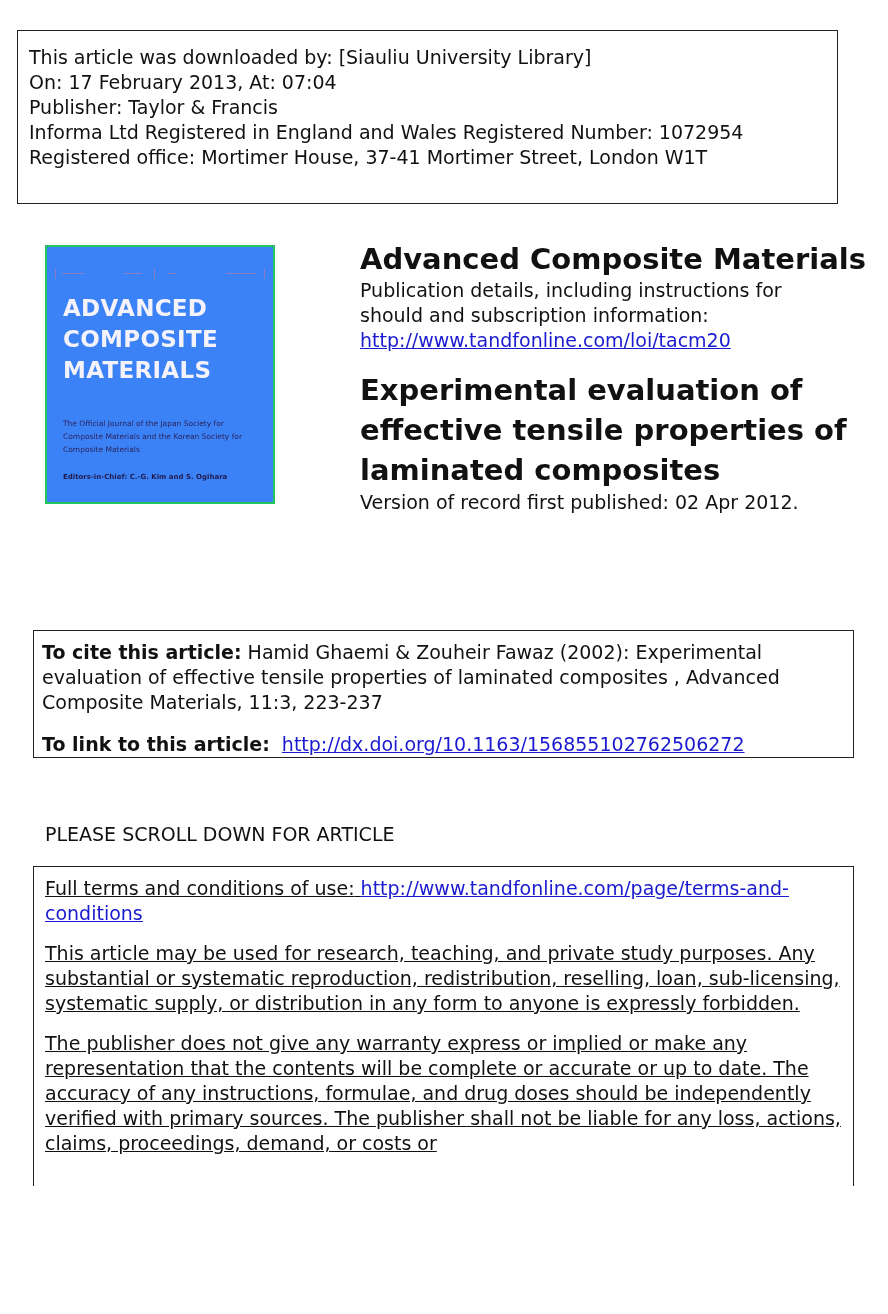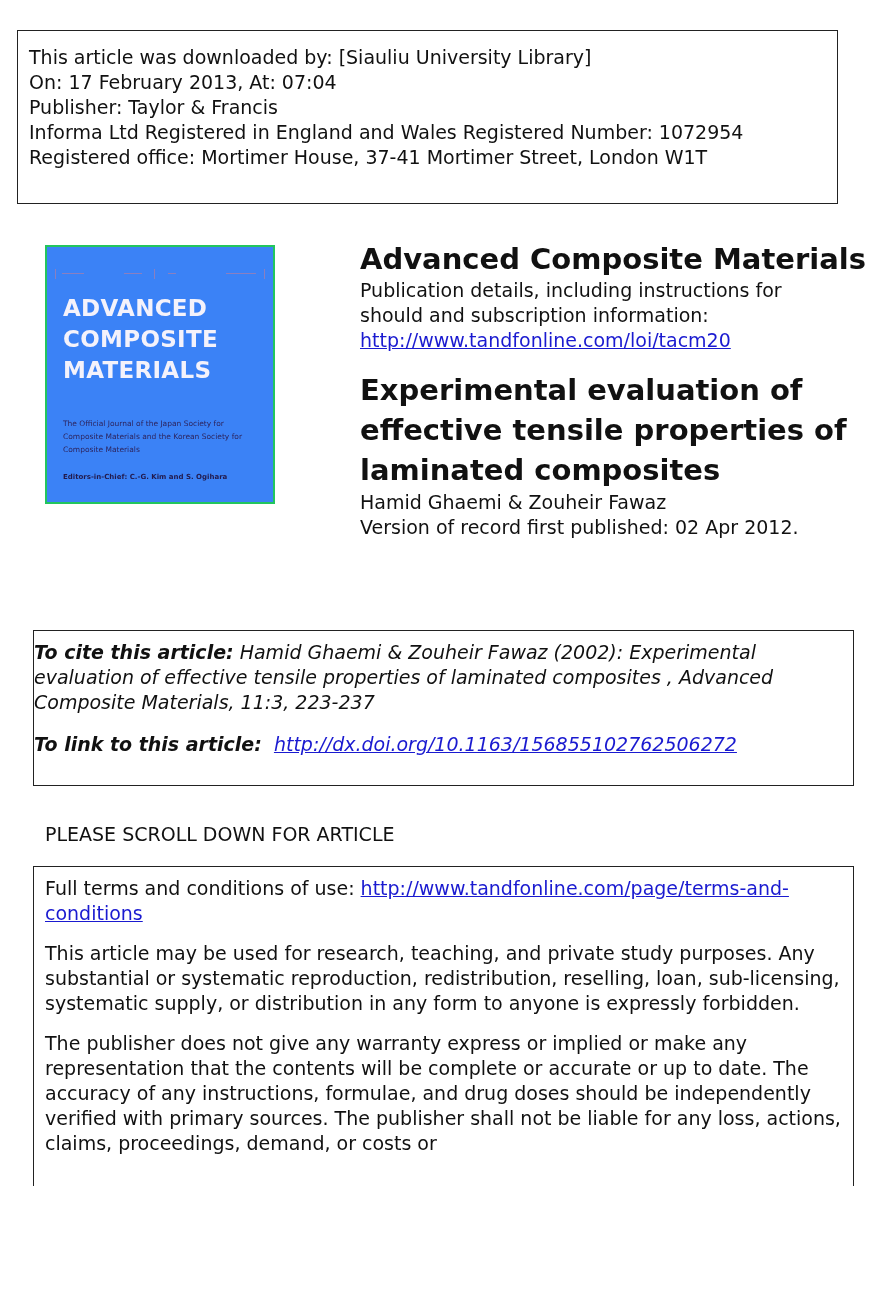--- a/index.html
+++ b/index.html
@@ -17,26 +17,26 @@
   #cover .ceditors { position:absolute; left:16px; top:218px; font-size:7px; font-weight:bold; color:#221a4d;margin-top:8px; }
   #cover .clogo { position:absolute; left:86px; top:296px; width:12px; height:12px; border:1px solid #9c93cc; border-radius:50%; }
   #cover .clogotext { position:absolute; left:102px; top:297px; width:40px; height:3px; background:#8f86c4; }
   #cover .clogotext2 { position:absolute; left:102px; top:303px; width:30px; height:2px; background:#8279ba; }
   #journal { position:absolute; left:360px; top:240px; width:490px; }
   #journal .jtitle { font-size:29px; font-weight:bold; line-height:38px; white-space:nowrap; }
   #journal .jdesc { font-size:19px; line-height:25px; }
   #article { position:absolute; left:360px; top:370px; width:490px; }
   #article .atitle { font-size:29px; font-weight:bold; line-height:40px; }
   #article .ameta { font-size:19px; line-height:25px; white-space:nowrap; }
-  #cite-box { left:33px; top:630px; width:821px; height:156px; padding:9px 0;font-style:italic; }
+  #cite-box { left:33px; top:630px; width:821px; height:128px; padding:9px 8px; }
   #cite-box .cite { font-size:19px; line-height:25px; }
   #cite-box b { font-weight:bold; }
   #cite-box .linkrow { margin-top:17px; font-size:19px; line-height:25px; }
   #scroll-note { position:absolute; left:45px; top:822px; font-size:19px; line-height:25px; }
-  #terms-box { left:33px; top:866px; width:821px; height:320px; border-bottom:none; padding:9px 11px; overflow:hidden; }
+  #terms-box { left:33px; top:866px; width:821px; height:320px; border-bottom:none; padding:9px 11px; overflow:hidden;text-decoration:underline; }
   #terms-box p { margin:0 0 15px 0; font-size:19px; line-height:25px; }
 </style>
 </head>
 <body>
 
 <div id="dl-box" class="box">
   <div class="line">This article was downloaded by: [Siauliu University Library]</div>
   <div class="line">On: 17 February 2013, At: 07:04</div>
   <div class="line">Publisher: Taylor &amp; Francis</div>
   <div class="line">Informa Ltd Registered in England and Wales Registered Number: 1072954</div>
@@ -64,21 +64,20 @@
 </div>
 
 <div id="journal">
   <div class="jtitle">Advanced Composite Materials</div>
   <div class="jdesc">Publication details, including instructions for should and subscription information:</div>
   <div class="jdesc"><a class="link">http://www.tandfonline.com/loi/tacm20</a></div>
 </div>
 
 <div id="article">
   <div class="atitle">Experimental evaluation of effective tensile properties of laminated composites</div>
-  <div class="ameta">Hamid Ghaemi &amp; Zouheir Fawaz</div>
   <div class="ameta">Version of record first published: 02 Apr 2012.</div>
 </div>
 
 <div id="cite-box" class="box">
   <div class="cite">
     <b>To cite this article:</b>
     <span>Hamid Ghaemi &amp; Zouheir Fawaz (2002): Experimental evaluation of effective tensile properties of laminated composites , Advanced Composite Materials, 11:3, 223-237</span>
   </div>
   <div class="linkrow">
     <b>To link to this article:</b>&nbsp;

